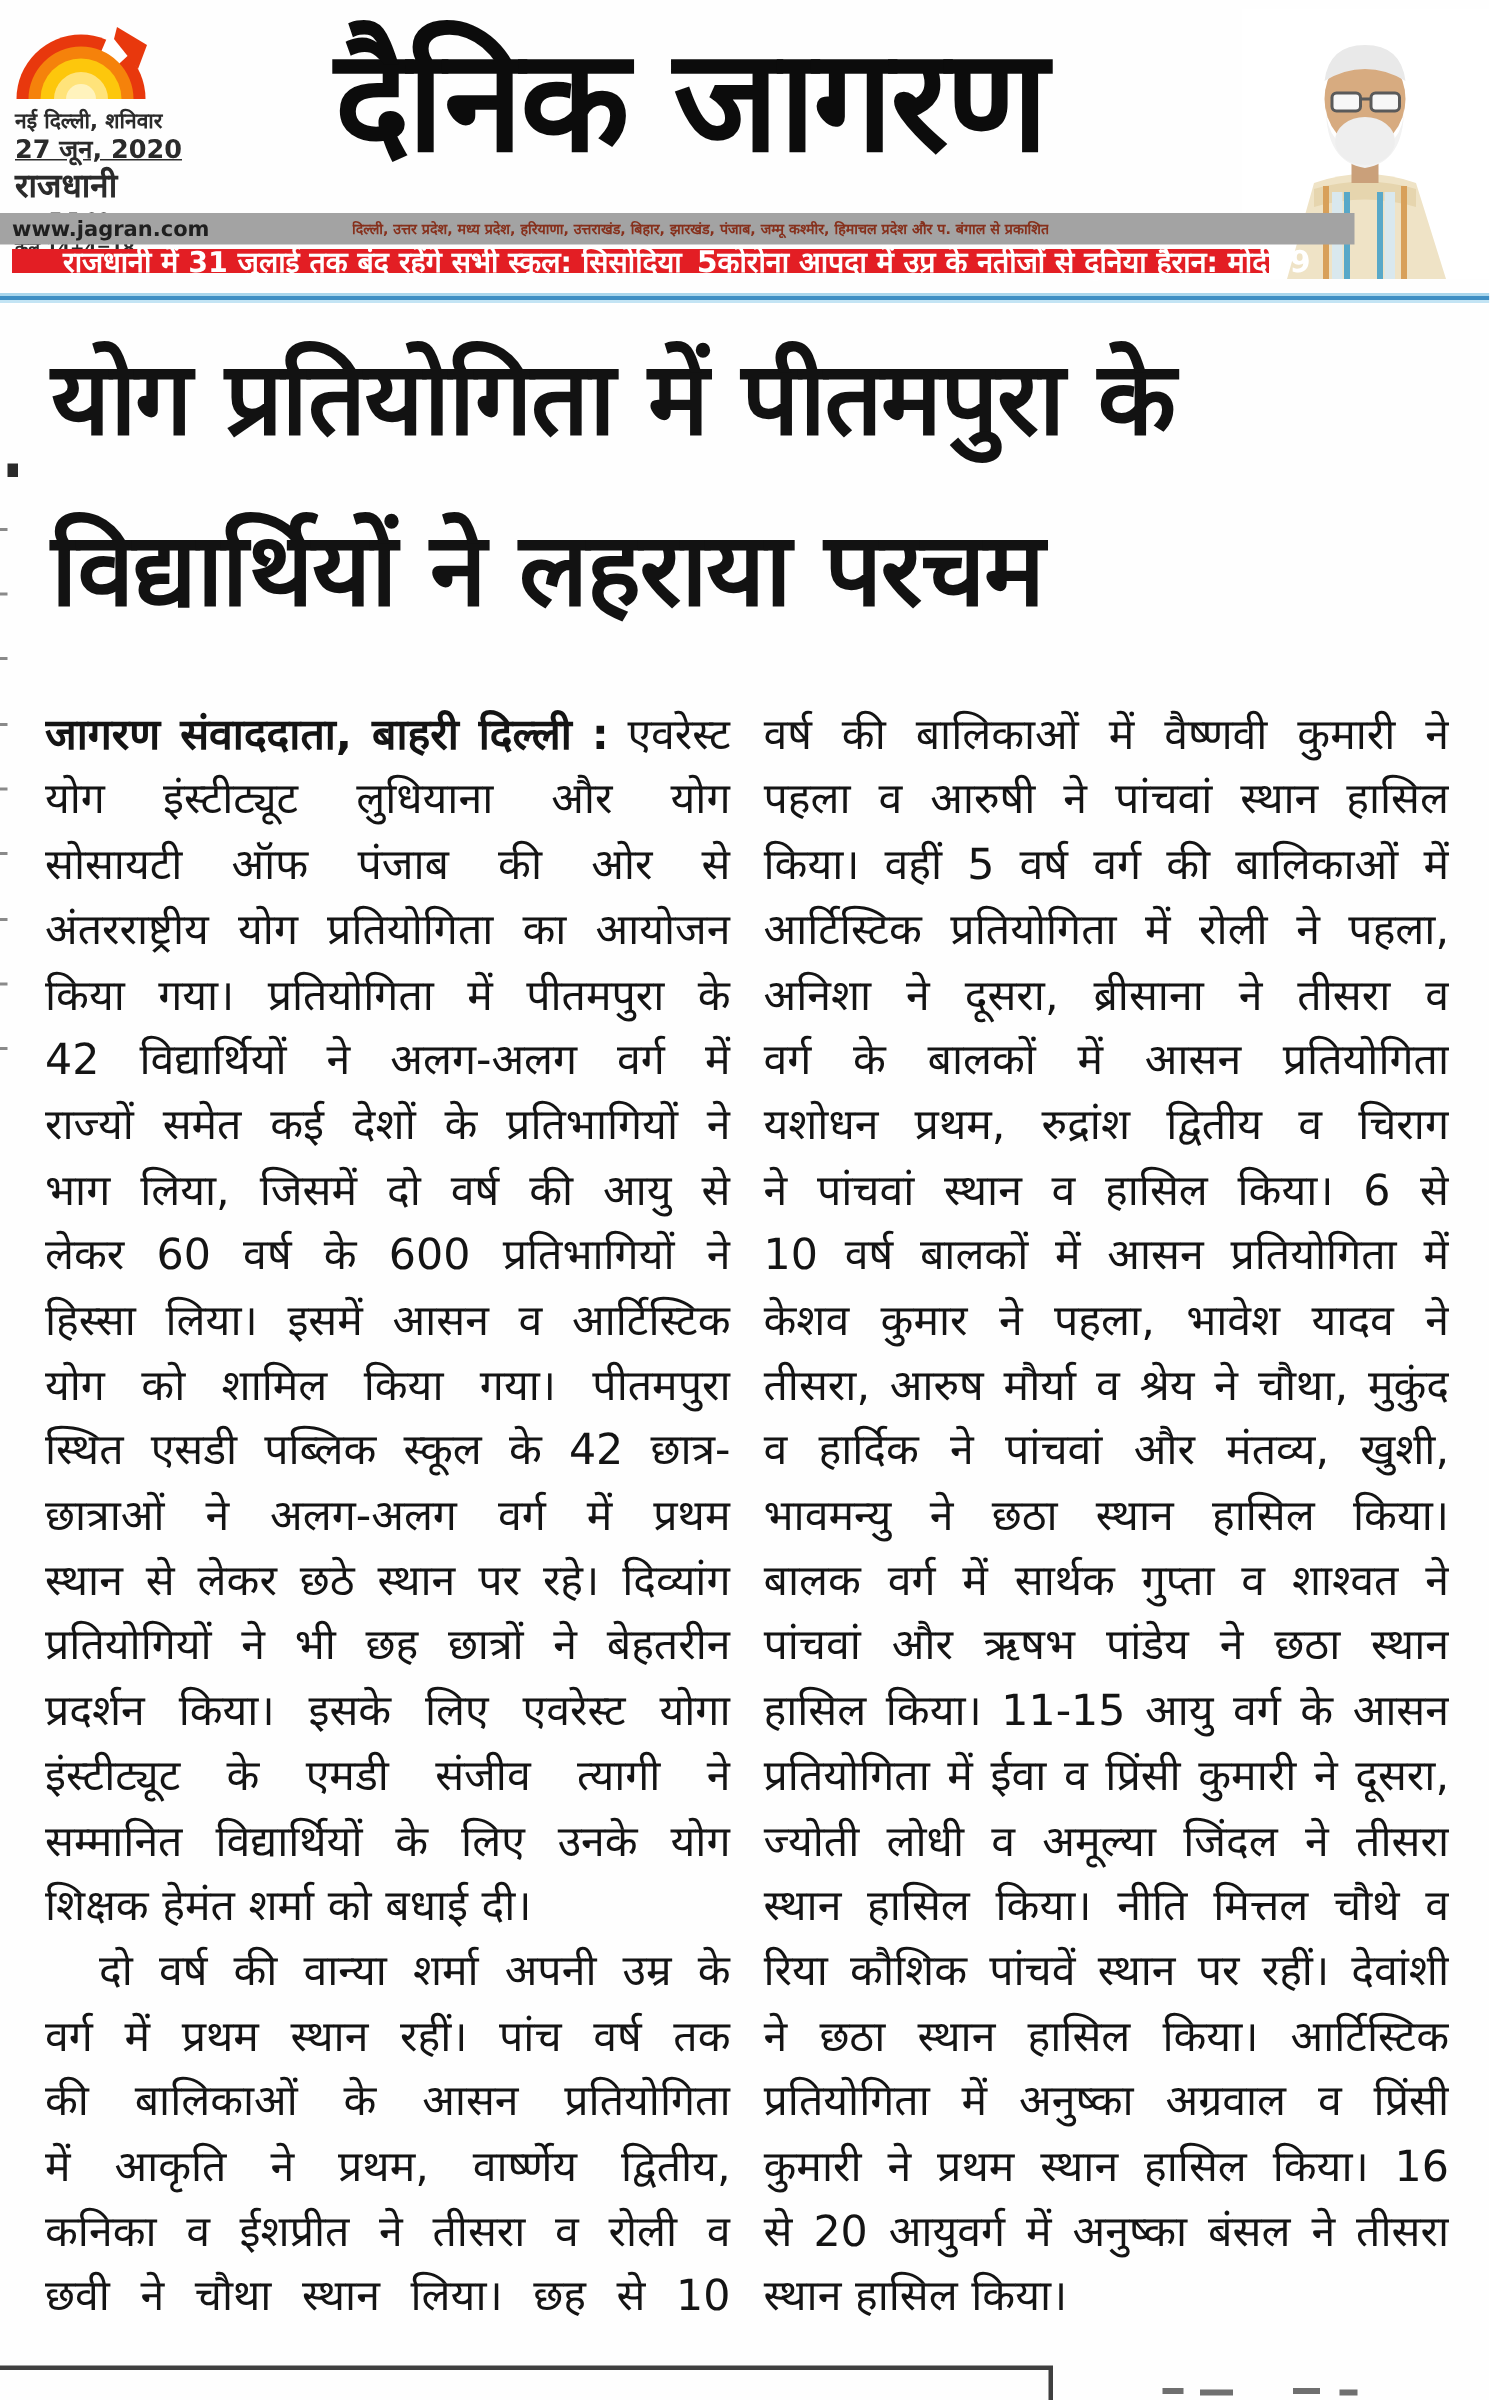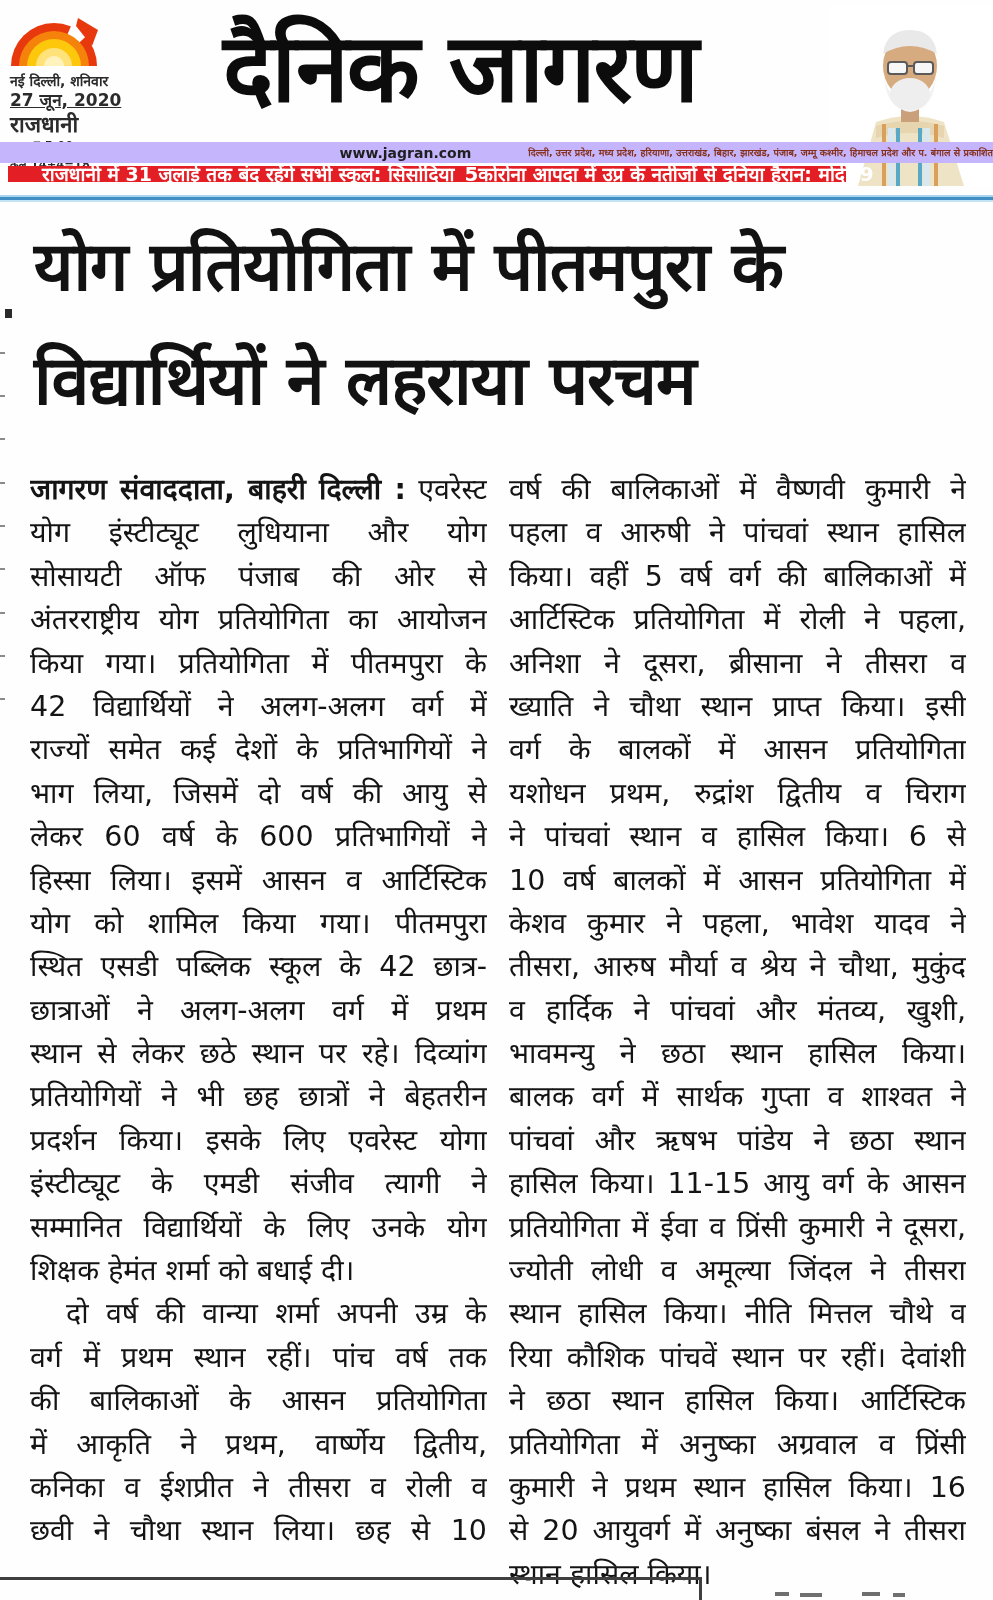--- a/index.html
+++ b/index.html
@@ -23,26 +23,26 @@
 
   .masthead {
     position:absolute; left:110px; top:-12px; width:700px; height:160px;
     text-align:center; font-size:95px; font-weight:700; line-height:160px;
     letter-spacing:-2px; color:#0c0c0c; white-space:nowrap;
   }
 
   .photo { position:absolute; right:0; top:6px; width:165px; height:180px; background:#fff; }
 
   .tan-strip {
-    position:absolute; left:0; top:142px; width:993px; height:21px;
-    background:#c4b5fd; display:flex; align-items:center;justify-content:flex-end;
+    position:absolute; left:0; top:142px; width:903px; height:21px;
+    background:#a3a3a3; display:flex; align-items:center;
   }
   .tan-strip .site { font-weight:700; font-size:14px; color:#1f1f1f; margin-left:8px; }
   .tan-strip .states {
-    font-size:9.5px; font-weight:700; color:#86301c; margin-left:57px; letter-spacing:0;
+    font-size:9.5px; font-weight:700; color:#86301c; margin-left:95px; letter-spacing:0;
     white-space:nowrap; overflow:hidden; max-width:640px;
   }
 
   .ticker {
     position:absolute; left:8px; top:166px; width:838px; height:16px;
     background:#e31e24; color:#ffffff; display:flex; align-items:center;
     padding:0 26px 0 34px; justify-content:space-between;
   }
   .ticker-item { font-weight:700; font-size:19px; white-space:nowrap; }
   .ticker-item .pg { margin-left:10px; font-size:20px; }
@@ -204,21 +204,20 @@
         <div class="line"><span class="byline"></span><span>वर्ष की बालिकाओं में वैष्णवी कुमारी ने</span></div>
 
         <div class="line"><span class="byline"></span><span>पहला व आरुषी ने पांचवां स्थान हासिल</span></div>
 
         <div class="line"><span class="byline"></span><span>किया। वहीं 5 वर्ष वर्ग की बालिकाओं में</span></div>
 
         <div class="line"><span class="byline"></span><span>आर्टिस्टिक प्रतियोगिता में रोली ने पहला,</span></div>
 
         <div class="line"><span class="byline"></span><span>अनिशा ने दूसरा, ब्रीसाना ने तीसरा व</span></div>
 
-        <div class="line"><span class="byline"></span><span>ख्याति ने चौथा स्थान प्राप्त किया। इसी</span></div>
 
         <div class="line"><span class="byline"></span><span>वर्ग के बालकों में आसन प्रतियोगिता</span></div>
 
         <div class="line"><span class="byline"></span><span>यशोधन प्रथम, रुद्रांश द्वितीय व चिराग</span></div>
 
         <div class="line"><span class="byline"></span><span>ने पांचवां स्थान व हासिल किया। 6 से</span></div>
 
         <div class="line"><span class="byline"></span><span>10 वर्ष बालकों में आसन प्रतियोगिता में</span></div>
 
         <div class="line"><span class="byline"></span><span>केशव कुमार ने पहला, भावेश यादव ने</span></div>

